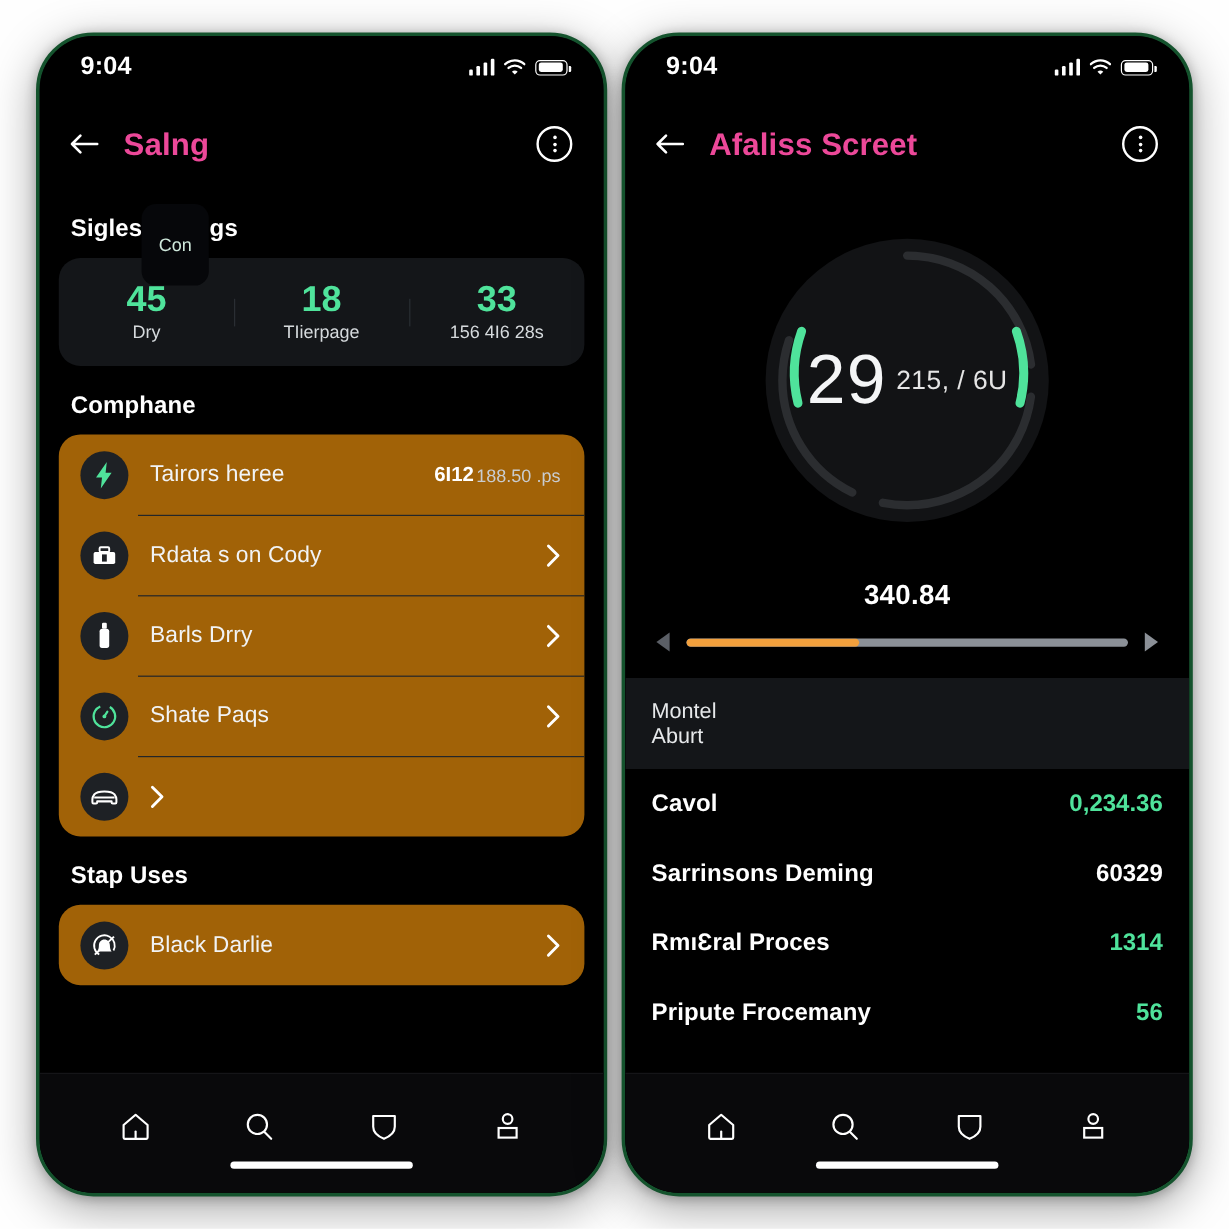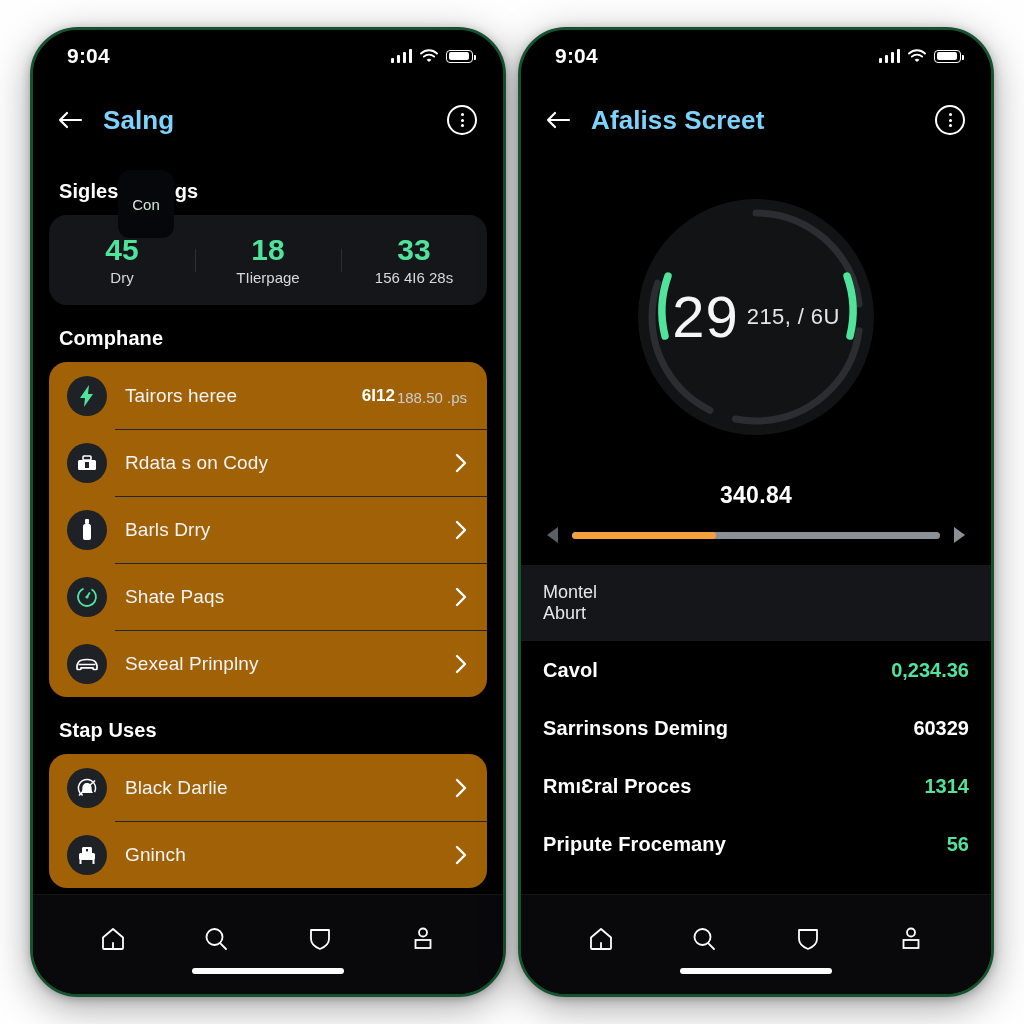--- a/index.html
+++ b/index.html
@@ -70,21 +70,21 @@
   }
   .battery span { display: block; height: 100%; width: 92%; background: #fff; border-radius: 2px; }
 
   
   .appbar {
     flex: 0 0 76px;
     display: flex;
     align-items: center;
     gap: 20px;
     padding: 0 26px 0 24px;
-    color: #7dd3fc;
+    color: #ec4899;
   }
   .appbar .back { cursor: pointer; display: flex; align-items: center; }
   .appbar .title {
     font-size: 26px; font-weight: 700; letter-spacing: .1px;
     flex: 1;
   }
   .more-btn {
     width: 30px; height: 30px; border-radius: 50%;
     border: 2px solid #ffffff;
     display: flex; flex-direction: column; align-items: center; justify-content: center;
@@ -361,21 +361,20 @@
             </div>
           </div>
 
           <div class="row">
             <div class="ico">
               <svg width="26" height="18" viewBox="0 0 26 18">
                 <path d="M3 11c0-1 .6-2.6 1.6-4C5.8 5.4 7.6 4.5 13 4.5s7.2.9 8.4 2.5c1 1.4 1.6 3 1.6 4v2.5c0 .6-.5 1-1 1h-2c-.6 0-1-.4-1-1v-.7H7v.7c0 .6-.4 1-1 1H4c-.5 0-1-.4-1-1V11z" fill="none" stroke="#fff" stroke-width="1.7" stroke-linejoin="round"></path>
                 <path d="M4.5 9.6h17" stroke="#fff" stroke-width="1.5"></path>
               </svg>
             </div>
-            <div class="label">Sexeal Prinplny</div>
             <div class="chev">
               <svg width="12" height="20" viewBox="0 0 12 20">
                   <path d="M2 2l8 8-8 8" stroke="#fff" stroke-width="2.4" fill="none" stroke-linecap="round" stroke-linejoin="round"></path>
                 </svg>
             </div>
           </div>
 
         </div>
 
         <div class="section-title">Stap Uses</div>
@@ -389,37 +388,20 @@
                 <circle cx="12" cy="12" r="8.6" fill="none" stroke="#fff" stroke-width="1.5" stroke-dasharray="40 14" transform="rotate(120 12 12)"></circle>
               </svg>
             </div>
             <div class="label">Black Darlie</div>
             <div class="chev">
               <svg width="12" height="20" viewBox="0 0 12 20">
                   <path d="M2 2l8 8-8 8" stroke="#fff" stroke-width="2.4" fill="none" stroke-linecap="round" stroke-linejoin="round"></path>
                 </svg>
             </div>
           </div>
-          <div class="row">
-            <div class="ico">
-              <svg width="24" height="22" viewBox="0 0 24 22">
-                <path d="M7 9V4.5c0-.8.6-1.5 1.4-1.5h7.2c.8 0 1.4.7 1.4 1.5V9" fill="#fff"></path>
-                <rect x="4" y="9" width="16" height="7" rx="1.5" fill="#fff"></rect>
-                <rect x="4.5" y="16" width="2" height="4" fill="#fff"></rect>
-                <rect x="17.5" y="16" width="2" height="4" fill="#fff"></rect>
-                <rect x="11" y="5" width="2" height="2.4" fill="#1e2125"></rect>
-              </svg>
-            </div>
-            <div class="label">Gninch</div>
-            <div class="chev">
-              <svg width="12" height="20" viewBox="0 0 12 20">
-                  <path d="M2 2l8 8-8 8" stroke="#fff" stroke-width="2.4" fill="none" stroke-linecap="round" stroke-linejoin="round"></path>
-                </svg>
-            </div>
-          </div>
         </div>
 
       </div>
 
       <div class="bottomnav">
         <div class="navicons">
           <div class="navitem">
             <svg width="28" height="28" viewBox="0 0 28 28" fill="none">
               <path d="M4 12.5L14 4l10 8.5V23a1 1 0 01-1 1H5a1 1 0 01-1-1V12.5z" stroke="#fff" stroke-width="1.8" stroke-linejoin="round"></path>
               <path d="M14 24v-6" stroke="#fff" stroke-width="1.8" stroke-linecap="round"></path>

